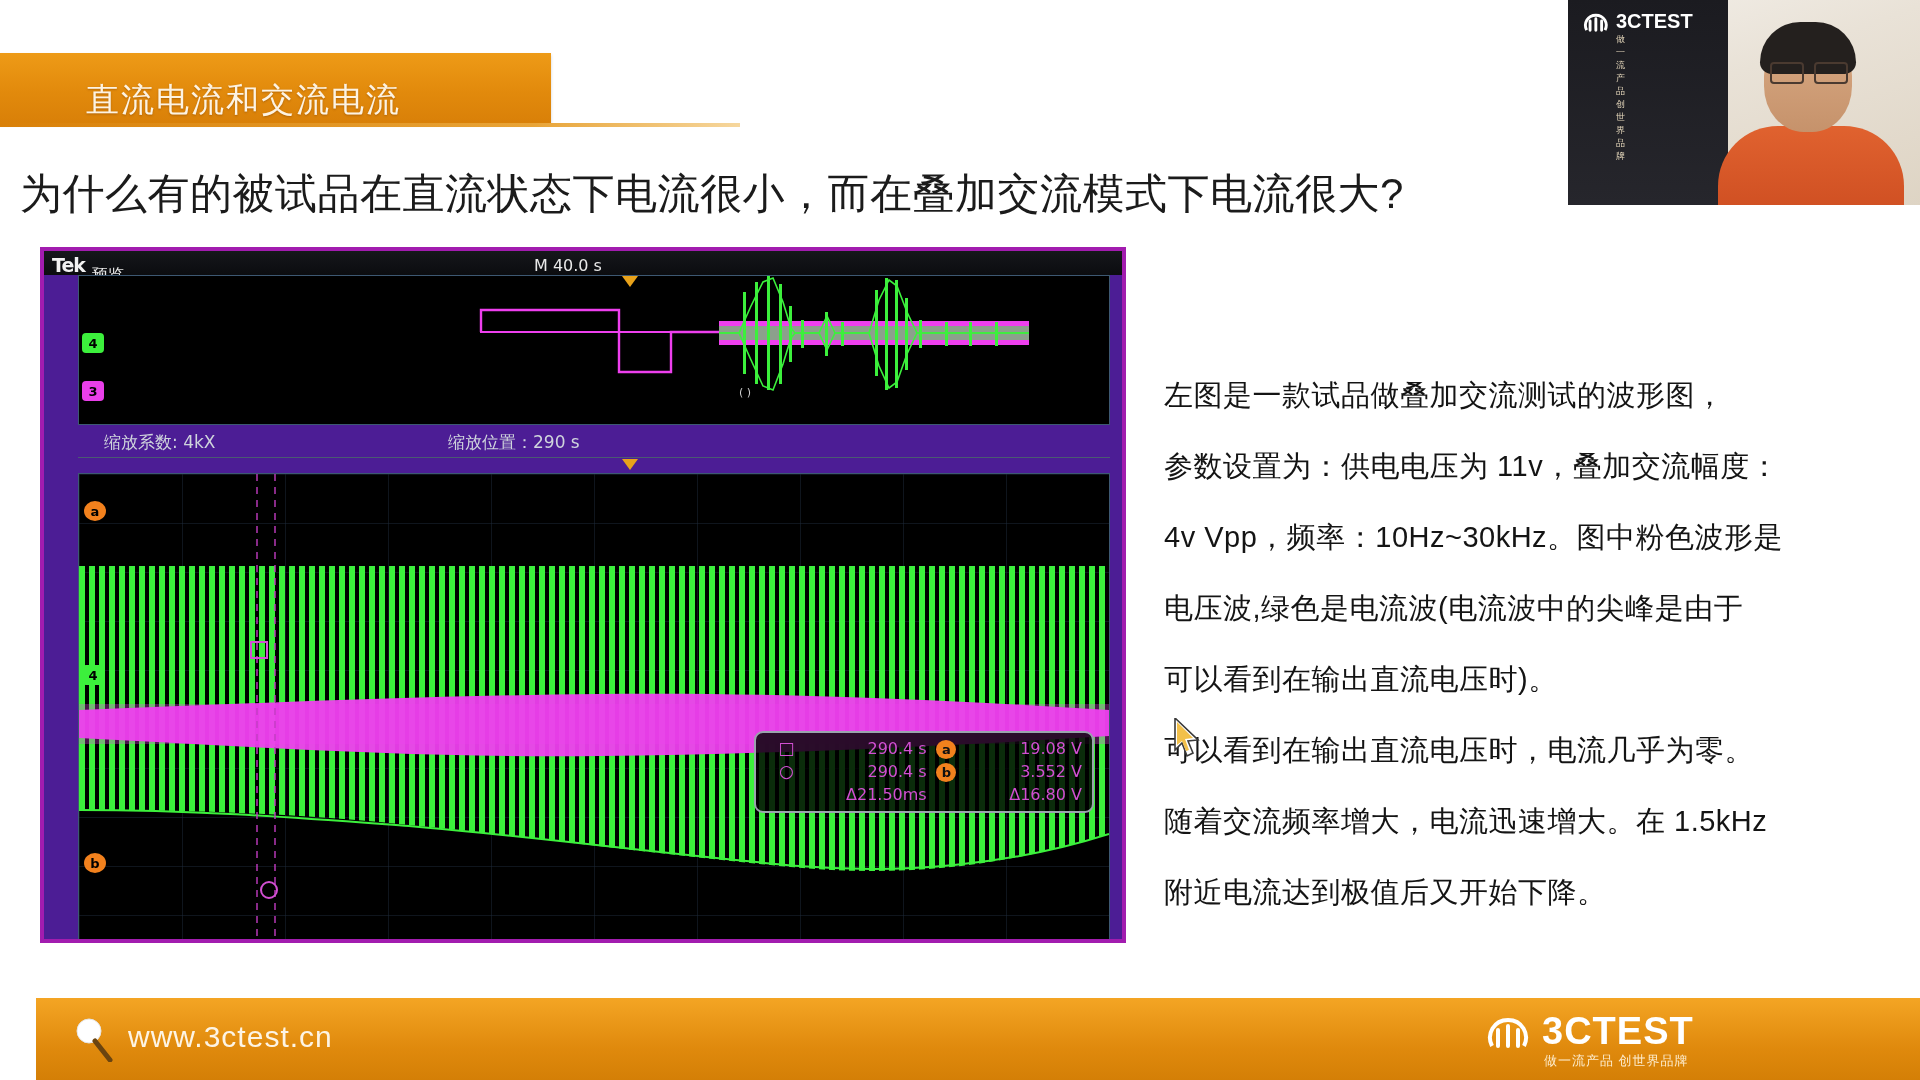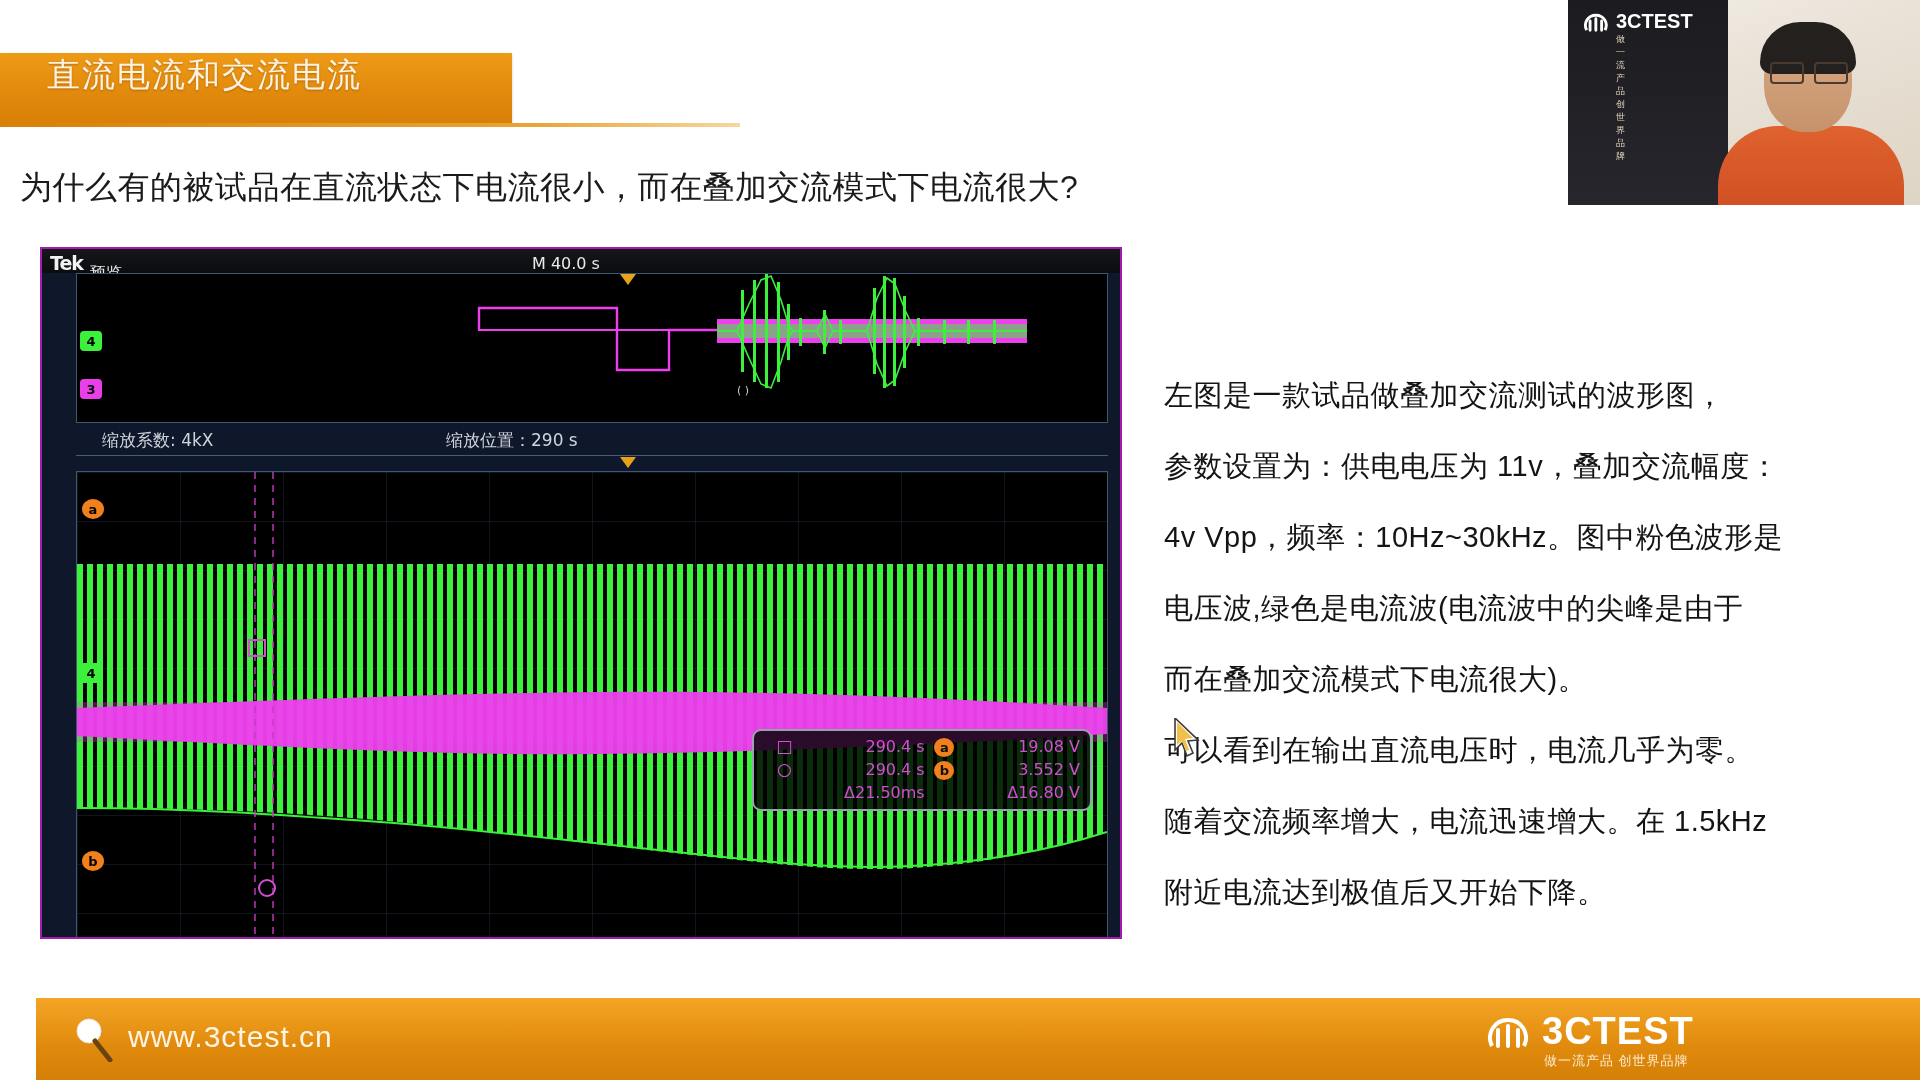--- a/index.html
+++ b/index.html
@@ -9,39 +9,39 @@
     position:relative;
   }
   
   #slide{position:absolute;left:0;top:0;width:1920px;height:1080px;background:#fff;}
 
   
   #title-banner{
     position:absolute;left:0;top:53px;width:512px;height:70px;
     background:linear-gradient(180deg,#ee9b17 0%,#e28a0c 55%,#d98008 100%);
     box-shadow:0 2px 3px rgba(0,0,0,.18);
-    display:flex;align-items:flex-start;
+    display:flex;align-items:flex-end;padding-left:39px;
   }
   #title-banner .txt{
     color:#fdf3e2;font-size:33px;letter-spacing:2px;margin-left:47px;
     text-shadow:0 1px 2px rgba(120,60,0,.45);
   }
   #title-underline{position:absolute;left:0;top:123px;width:740px;height:4px;
     background:linear-gradient(90deg,#d98008 0%,#e8a437 72%,#f6d79e 100%);}
 
   
   #subtitle{
     position:absolute;left:20px;top:166px;width:1270px;
-    font-size:32px;color:#1b1b1b;letter-spacing:.5px;white-space:nowrap;
+    font-size:42px;color:#1b1b1b;letter-spacing:.5px;white-space:nowrap;
   }
 
   
   #scope{
     position:absolute;left:40px;top:247px;width:1078px;height:688px;
-    background:#0f172a;border:2px solid #a21caf;overflow:hidden;
+    background:#4c1d95;border:4px solid #a21caf;overflow:hidden;
     font-family:"DejaVu Sans","Liberation Sans",sans-serif;
     text-decoration:underline;
   }
 
   
   #ov-head{position:absolute;left:0;top:0;width:1078px;height:24px;
     background:linear-gradient(180deg,#16171b 0%,#0b0c0f 100%);}
   #tek-logo{position:absolute;left:8px;top:3px;font-size:19px;font-weight:bold;color:#f2f2f2;letter-spacing:-1px;}
   #tek-preview{position:absolute;left:48px;top:14px;font-size:16px;color:#e6e6e6;}
   #m-scale{position:absolute;left:480px;top:5px;font-size:16px;color:#e9e9e9;margin-left:10px;}
@@ -257,21 +257,21 @@
         </table>
     </div>
 
   </div>
 
   <div id="explain">
     <p>左图是一款试品做叠加交流测试的波形图，</p>
     <p>参数设置为：供电电压为 11v，叠加交流幅度：</p>
     <p>4v Vpp，频率：10Hz~30kHz。图中粉色波形是</p>
     <p>电压波,绿色是电流波(电流波中的尖峰是由于</p>
-    <p>而在叠加交流模式下电流很大)。</p>
+    <p>可以看到在输出直流电压时)。</p>
     <p>可以看到在输出直流电压时，电流几乎为零。</p>
     <p>随着交流频率增大，电流迅速增大。在 1.5kHz</p>
     <p>附近电流达到极值后又开始下降。</p>
   </div>
 
   <svg id="mouse-cursor" viewBox="0 0 30 44">
     <polygon points="3,0 3,32 10,25 15,38 21,35 16,23 26,22" fill="#ffffff" stroke="#3a3a3a" stroke-width="1.6"></polygon>
     <polygon points="5,4 5,27 10,23 14,33 17,32 13,21 21,20" fill="#f2c04a"></polygon>
   </svg>
 

